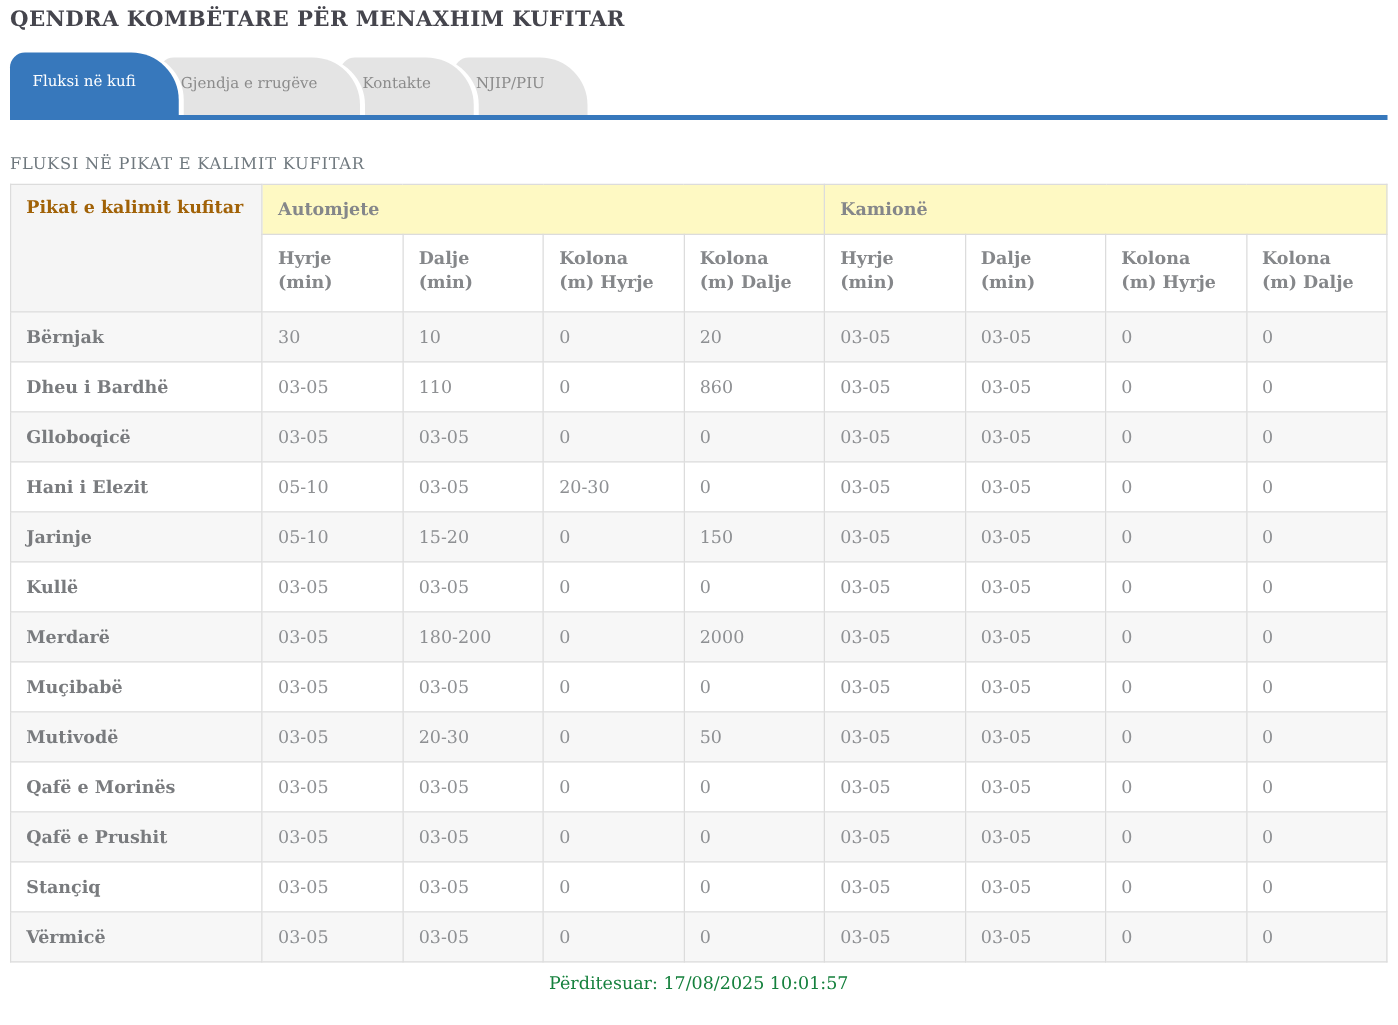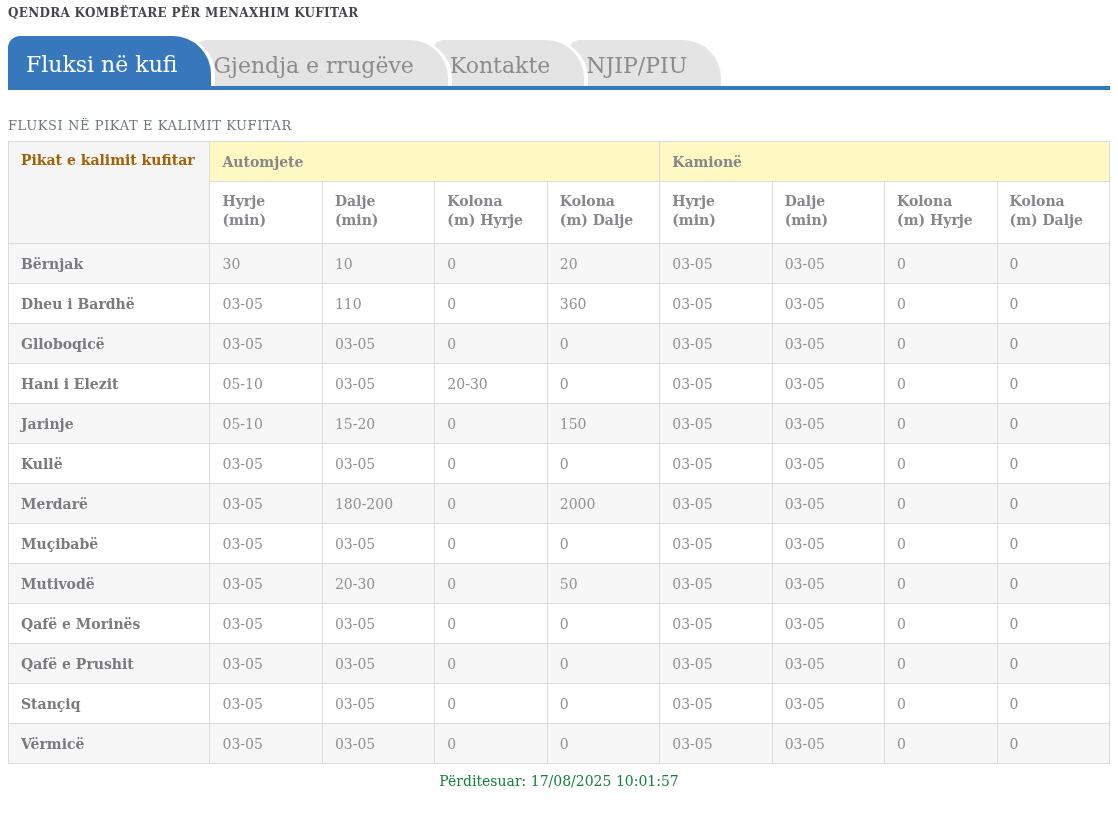--- a/index.html
+++ b/index.html
@@ -8,38 +8,38 @@
     padding: 0;
     background: #ffffff;
     font-family: "DejaVu Serif", "Liberation Serif", serif;
   }
   .page {
     width: 1118px;
     padding: 4px 8px 10px 8px;
   }
   
   .page-title {
-    font-size: 12px;
+    font-size: 17px;
     font-weight: bold;
     color: #45454d;
     letter-spacing: 0.3px;
     margin: 2px 0 16px 0;
   }
   
   .tabbar {
     position: relative;
     display: flex;
     align-items: flex-end;
     height: 50px;
   }
   .tab {
     position: relative;
     height: 46px;
     padding: 13px 34px 0 18px;
-    font-size: 22px;
+    font-size: 12px;
     color: #8b8b8b;
     background: #e4e4e4;
     border-radius: 12px 38px 0 0;
     margin-right: -16px;
     cursor: pointer;
     box-shadow: 4px 0 0 0 #ffffff;
     white-space: nowrap;
   }
   .tab:nth-child(1) { z-index: 5; }
   .tab:nth-child(2) { z-index: 4; }
@@ -184,21 +184,21 @@
           <td>03-05</td>
           <td>03-05</td>
           <td>0</td>
           <td>0</td>
         </tr>
         <tr>
           <td class="rowname">Dheu i Bardhë</td>
           <td>03-05</td>
           <td>110</td>
           <td>0</td>
-          <td>360</td>
+          <td>860</td>
           <td>03-05</td>
           <td>03-05</td>
           <td>0</td>
           <td>0</td>
         </tr>
         <tr>
           <td class="rowname">Glloboqicë</td>
           <td>03-05</td>
           <td>03-05</td>
           <td>0</td>

